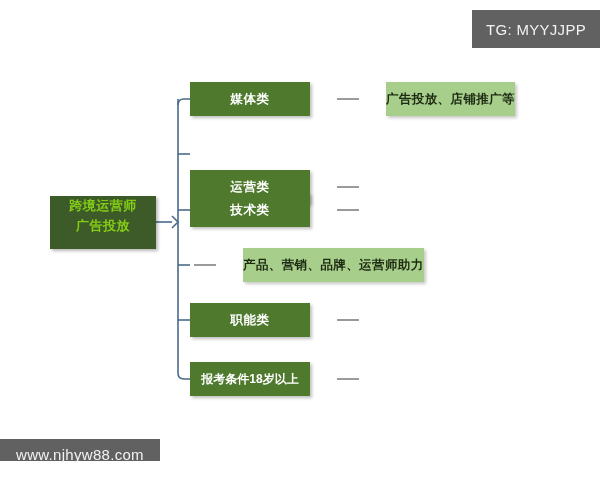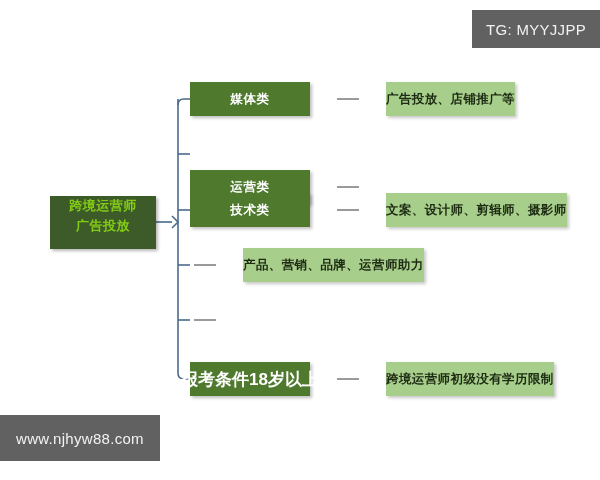--- a/index.html
+++ b/index.html
@@ -38,22 +38,22 @@
   }
   #wm-top {
     right: 0px;
     top: 10px;
     height: 38px;
     padding: 0 14px 0 14px;
   }
   #wm-bottom {
     left: 0px;
     bottom: 19px;
-    height: 46px;
-    padding: 0 16px 0 16px;
+    height: 14px;
+    padding: 8px 16px 0 16px;
   }
 
   
   #connectors {
     position: absolute;
     left: 0; top: 0;
     width: 600px;
     height: 480px;
     pointer-events: none;
   }
@@ -97,21 +97,21 @@
     font-weight: bold;
     font-size: 12.5px;
     letter-spacing: 0.6px;
     display: flex;
     align-items: center;
     justify-content: center;
     box-sizing: border-box;
     white-space: nowrap;
   }
   .cat-box.w-std { width: 120px; }
-  .cat-box.w-wide { width: 120px; font-size: 17px; letter-spacing: 0px; }
+  .cat-box.w-wide { width: 120px; font-size: 12px; letter-spacing: 0px; }
 
   .dash {
     width: 30px;
     height: 34px;
     display: flex;
     align-items: center;
     justify-content: center;
   }
   .dash i {
     display: block;
@@ -178,40 +178,39 @@
     <div class="dash">
         <i></i>
       </div>
   </div>
 
   <div class="row" style="top:193px;border-radius:15px;">
     <div class="cat-box w-std">技术类</div>
     <div class="dash">
         <i></i>
       </div>
-    <div class="desc-box">文案、设计师、剪辑师、摄影师</div>
   </div>
 
   <div class="row" style="top:248px;">
     <div class="dash">
         <i></i>
       </div>
     <div class="desc-box">产品、营销、品牌、运营师助力</div>
   </div>
 
   <div class="row" style="top:303px;">
+    <div class="cat-box w-std">职能类</div>
     <div class="dash">
         <i></i>
       </div>
   </div>
 
   <div class="row" style="top:362px;">
     <div class="cat-box w-wide">报考条件18岁以上</div>
     <div class="dash">
         <i></i>
       </div>
-    <div class="desc-box">跨境运营师初级没有学历限制</div>
   </div>
 
   <div class="watermark" id="wm-top">TG: MYYJJPP</div>
   <div class="watermark" id="wm-bottom">www.njhyw88.com</div>
 
 </div>
 
 </body></html>

